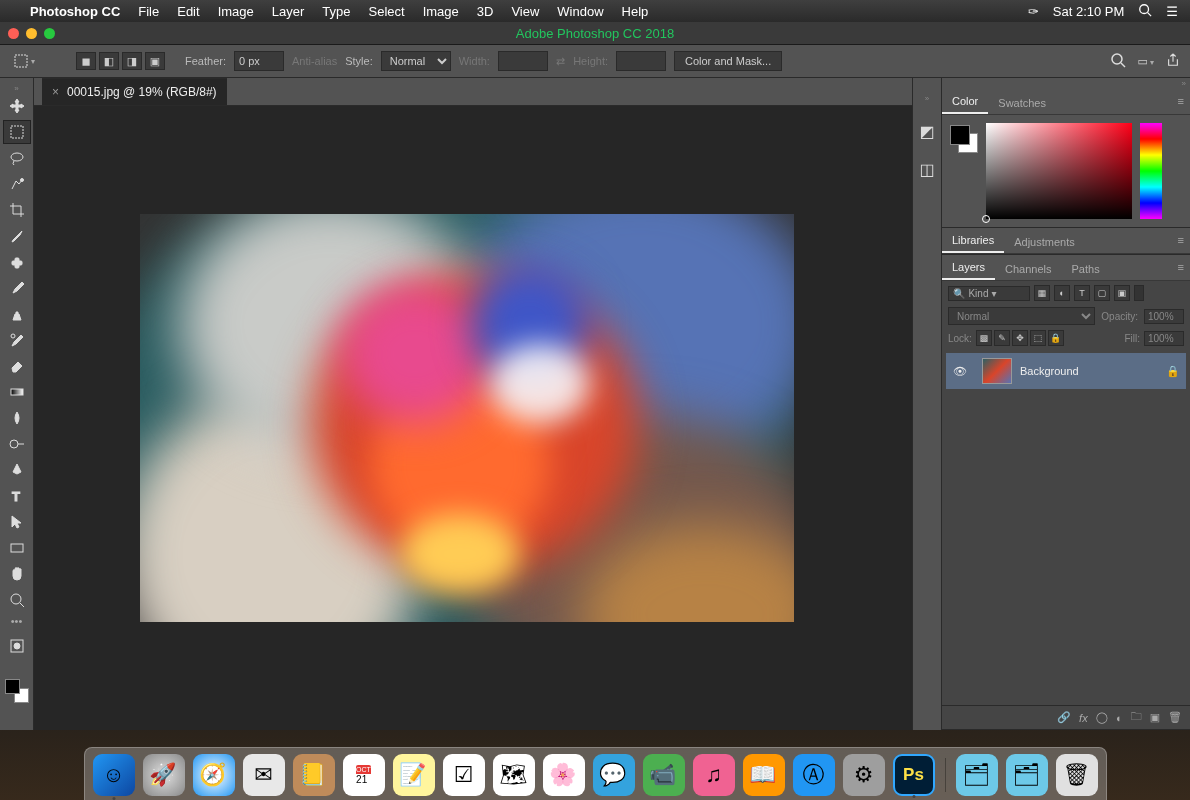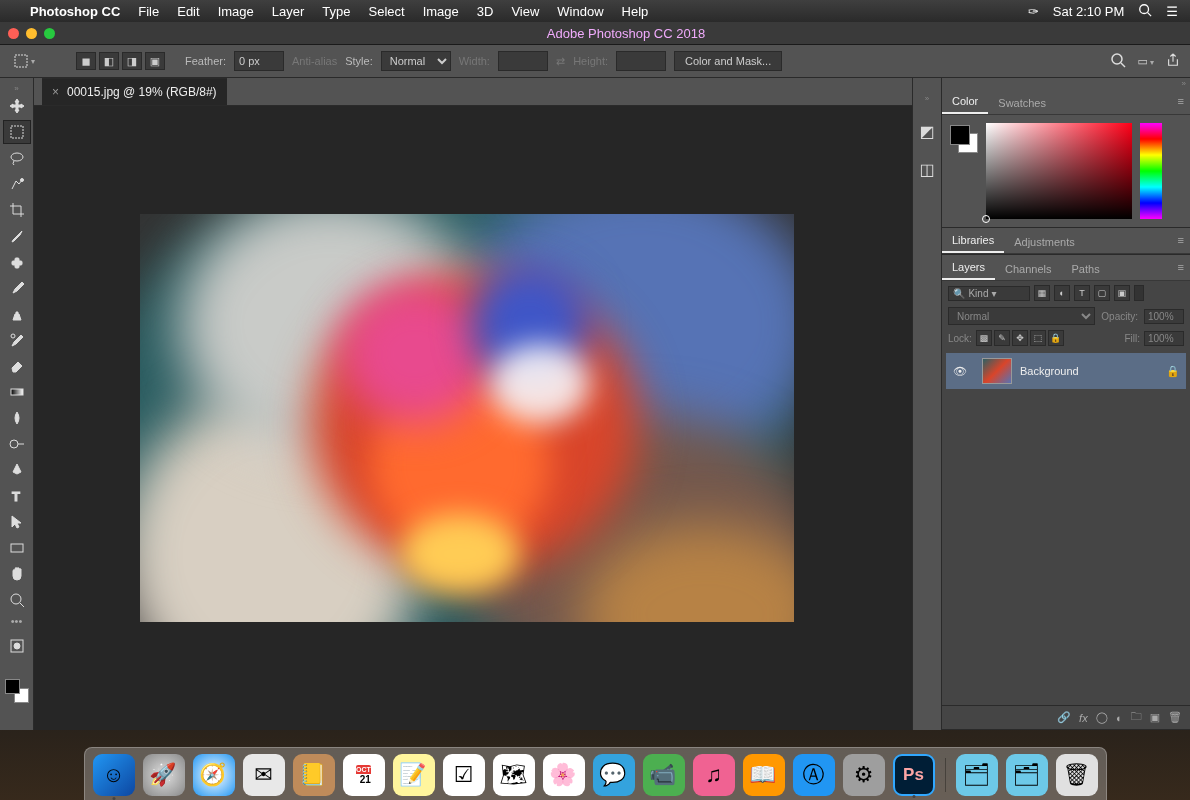--- a/index.html
+++ b/index.html
@@ -11,21 +11,21 @@
 .mac-menubar .right { display: flex; align-items: center; gap: 14px; }
 .apple-logo { font-size: 15px; }
 .app-name { font-weight: 700; }
 .menu-item { cursor: default; }
 
 
 .titlebar { height: 22px; background: #3a3a3a; display: flex; align-items: center; position: relative; }
 .traffic { display: flex; gap: 7px; margin-left: 8px; }
 .traffic span { width: 11px; height: 11px; border-radius: 50%; display: block; }
 .t-red { background: #ff5f56; } .t-yel { background: #ffbd2e; } .t-grn { background: #27c93f; }
-.titlebar .title { position: absolute; left: 50%; transform: translateX(-50%); color: #f0abfc; font-size: 13px; margin-left: 31px; }
+.titlebar .title { position: absolute; left: 50%; transform: translateX(-50%); color: #22c55e; font-size: 13px; }
 
 
 .options-bar { height: 34px; background: #535353; border-top: 1px solid #1a1a1a; border-bottom: 1px solid #2a2a2a; display: flex; align-items: center; padding: 0 10px; gap: 6px; color: #ccc; font-size: 11px; justify-content: space-between; }
 .options-left { display: flex; align-items: center; gap: 8px; }
 .shape-group { display: flex; gap: 3px; margin-left: 30px; margin-right: 12px; }
 .shape-btn { width: 20px; height: 18px; background: #3a3a3a; border: 1px solid #2a2a2a; cursor: pointer; display: flex; align-items: center; justify-content: center; }
 .opt-input { height: 20px; background: #3a3a3a; border: 1px solid #2a2a2a; color: #ccc; font-size: 11px; padding: 0 4px; width: 50px; }
 .opt-lbl { color: #bbb; }
 .disabled { color: #777; }
 .style-select { height: 20px; background: #3a3a3a; border: 1px solid #2a2a2a; color: #ccc; font-size: 11px; width: 70px; padding: 0 4px; }
@@ -116,21 +116,21 @@
 .di-msgs { background: #34a3de;} 
 .di-ft { background: #4caf50;} 
 .di-itunes { background: #f06292;} 
 .di-ibooks { background: #ff9800;} 
 .di-appstore { background: #2196f3;} 
 .di-sys { background: #9e9e9e;} 
 .di-ps { background: #001e36; border: 2px solid #31a8ff;} 
 .di-folder1 { background: #6dc9e8;} 
 .di-folder2 { background: #6dc9e8;} 
 .di-trash { background: #e0e0e0;} 
-.di-calendar-inner { font-size: 10px; line-height: 1; color: #000; font-weight: 700; text-align: right; }
+.di-calendar-inner { font-size: 10px; line-height: 1; color: #000; font-weight: 400; text-align: left; }
 .di-calendar-inner .m { background: #e53935; color: #fff; font-size: 7px; padding: 1px 0; border-radius: 2px 2px 0 0; margin-bottom: 1px; }
 
 </style>
 </head>
 <body>
 
 <div class="mac-menubar">
   <div class="left">
     <span class="apple-logo"></span>
     <span class="menu-item app-name">Photoshop CC</span>
@@ -467,19 +467,19 @@
     <div class="dock-icon di-notes">📝</div>
     <div class="dock-icon di-reminders">☑</div>
     <div class="dock-icon" style="background:#fff;">🗺</div>
     <div class="dock-icon di-photos">🌸</div>
     <div class="dock-icon di-msgs">💬</div>
     <div class="dock-icon di-ft">📹</div>
     <div class="dock-icon di-itunes">♫</div>
     <div class="dock-icon di-ibooks">📖</div>
     <div class="dock-icon di-appstore">Ⓐ</div>
     <div class="dock-icon di-sys">⚙</div>
-    <div class="dock-icon di-ps running" style="color:#fca5a5;font-weight:700;font-size:17px;">Ps</div>
+    <div class="dock-icon di-ps running" style="color:#fde047;font-weight:700;font-size:17px;">Ps</div>
     <div class="dock-sep"></div>
     <div class="dock-icon di-folder1">🗂</div>
     <div class="dock-icon di-folder2">🗂</div>
     <div class="dock-icon di-trash">🗑</div>
   </div>
 </div>
 
 </body></html>

